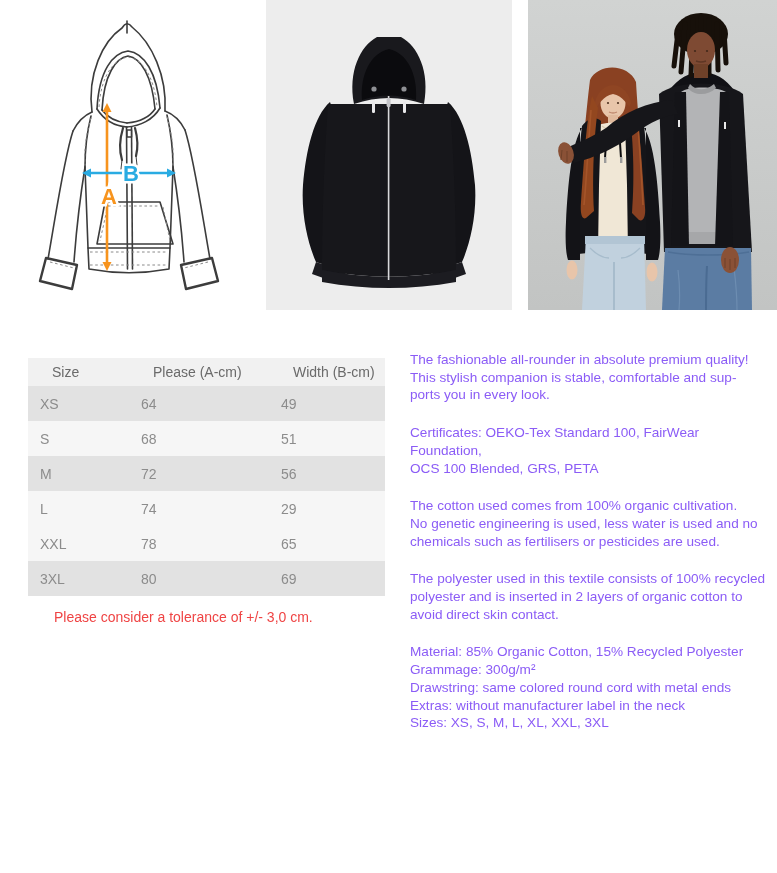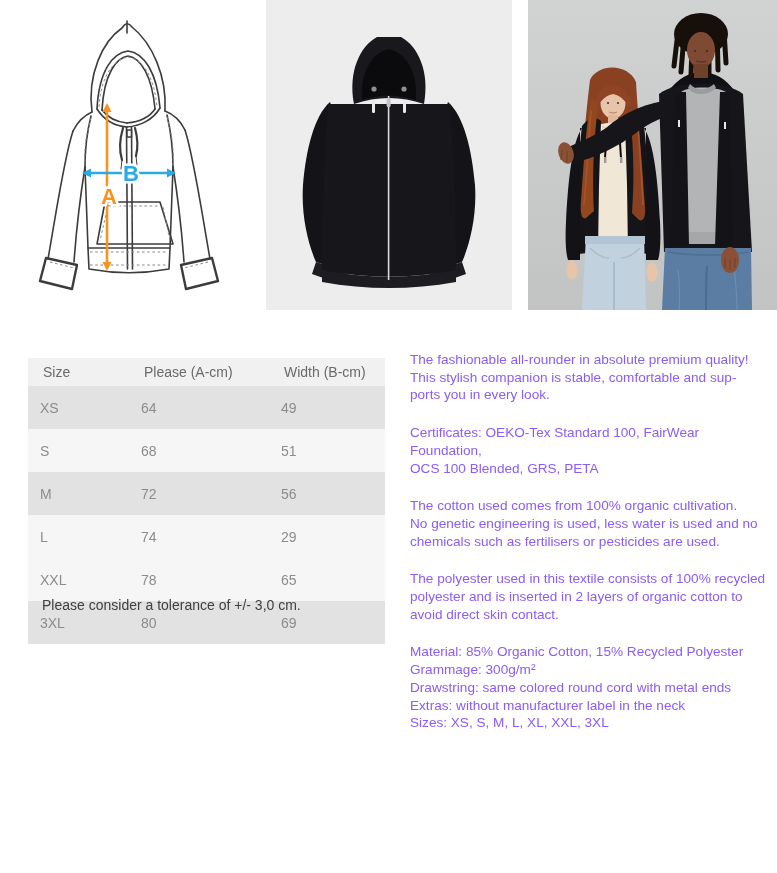--- a/index.html
+++ b/index.html
@@ -13,29 +13,29 @@
   .tile-flat{left:266px;width:246px;height:310px;background:#ededed;}
   .tile-models{left:528px;width:249px;height:310px;background:#c9cbca;}
   .tile svg{display:block;width:100%;height:100%;}
 
   .size-table{
     position:absolute;left:28px;top:358px;width:357px;
     border-collapse:collapse;table-layout:fixed;font-size:14px;
   }
   .size-table th{
     background:#f1f1f1;color:#6a6a6a;font-weight:normal;text-align:left;
-    height:28px;padding:0 0 0 15px;
-  }
-  .size-table td{height:43px;padding:0 0 0 12px;color:#8c8c8c;}
+    height:28px;padding:0 0 0 24px;
+  }
+  .size-table td{height:35px;padding:0 0 0 12px;color:#8c8c8c;}
   .size-table tr.row-dark td{background:#e2e2e2;}
   .size-table tr.row-light td{background:#f6f6f6;}
 
   .tolerance{
-    position:absolute;left:38px;top:593px;margin:4px;
-    font-size:14px;color:#404040;
+    position:absolute;left:38px;top:593px;margin:16px;
+    font-size:14px;color:#ef4444;
   }
 
   .description{
     position:absolute;left:410px;top:351px;width:360px;
     font-size:13.6px;line-height:17.7px;color:#8b5cf6;
   }
   .description p{margin:0 0 20px 0;}
 
   .mlabel{font-weight:bold;font-size:22px;paint-order:stroke;stroke:#ffffff;stroke-width:5px;}
 </style>

